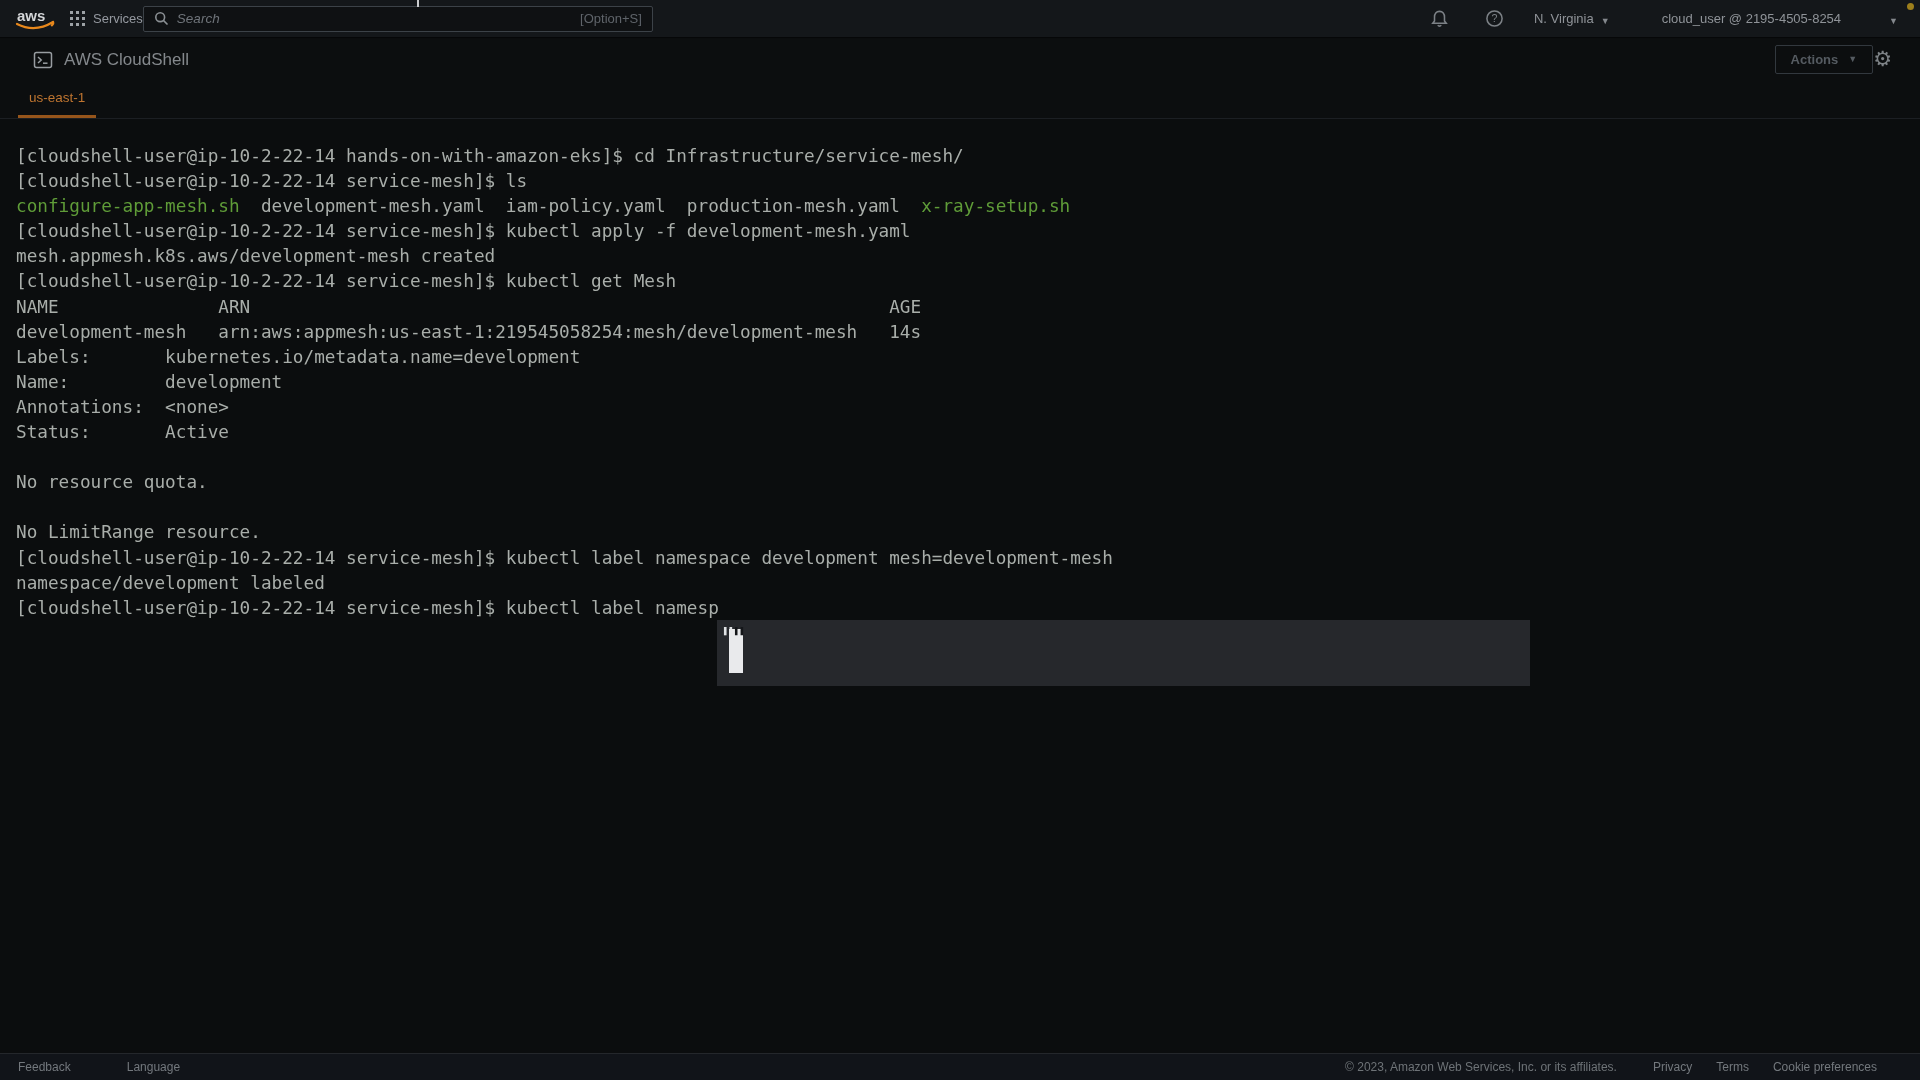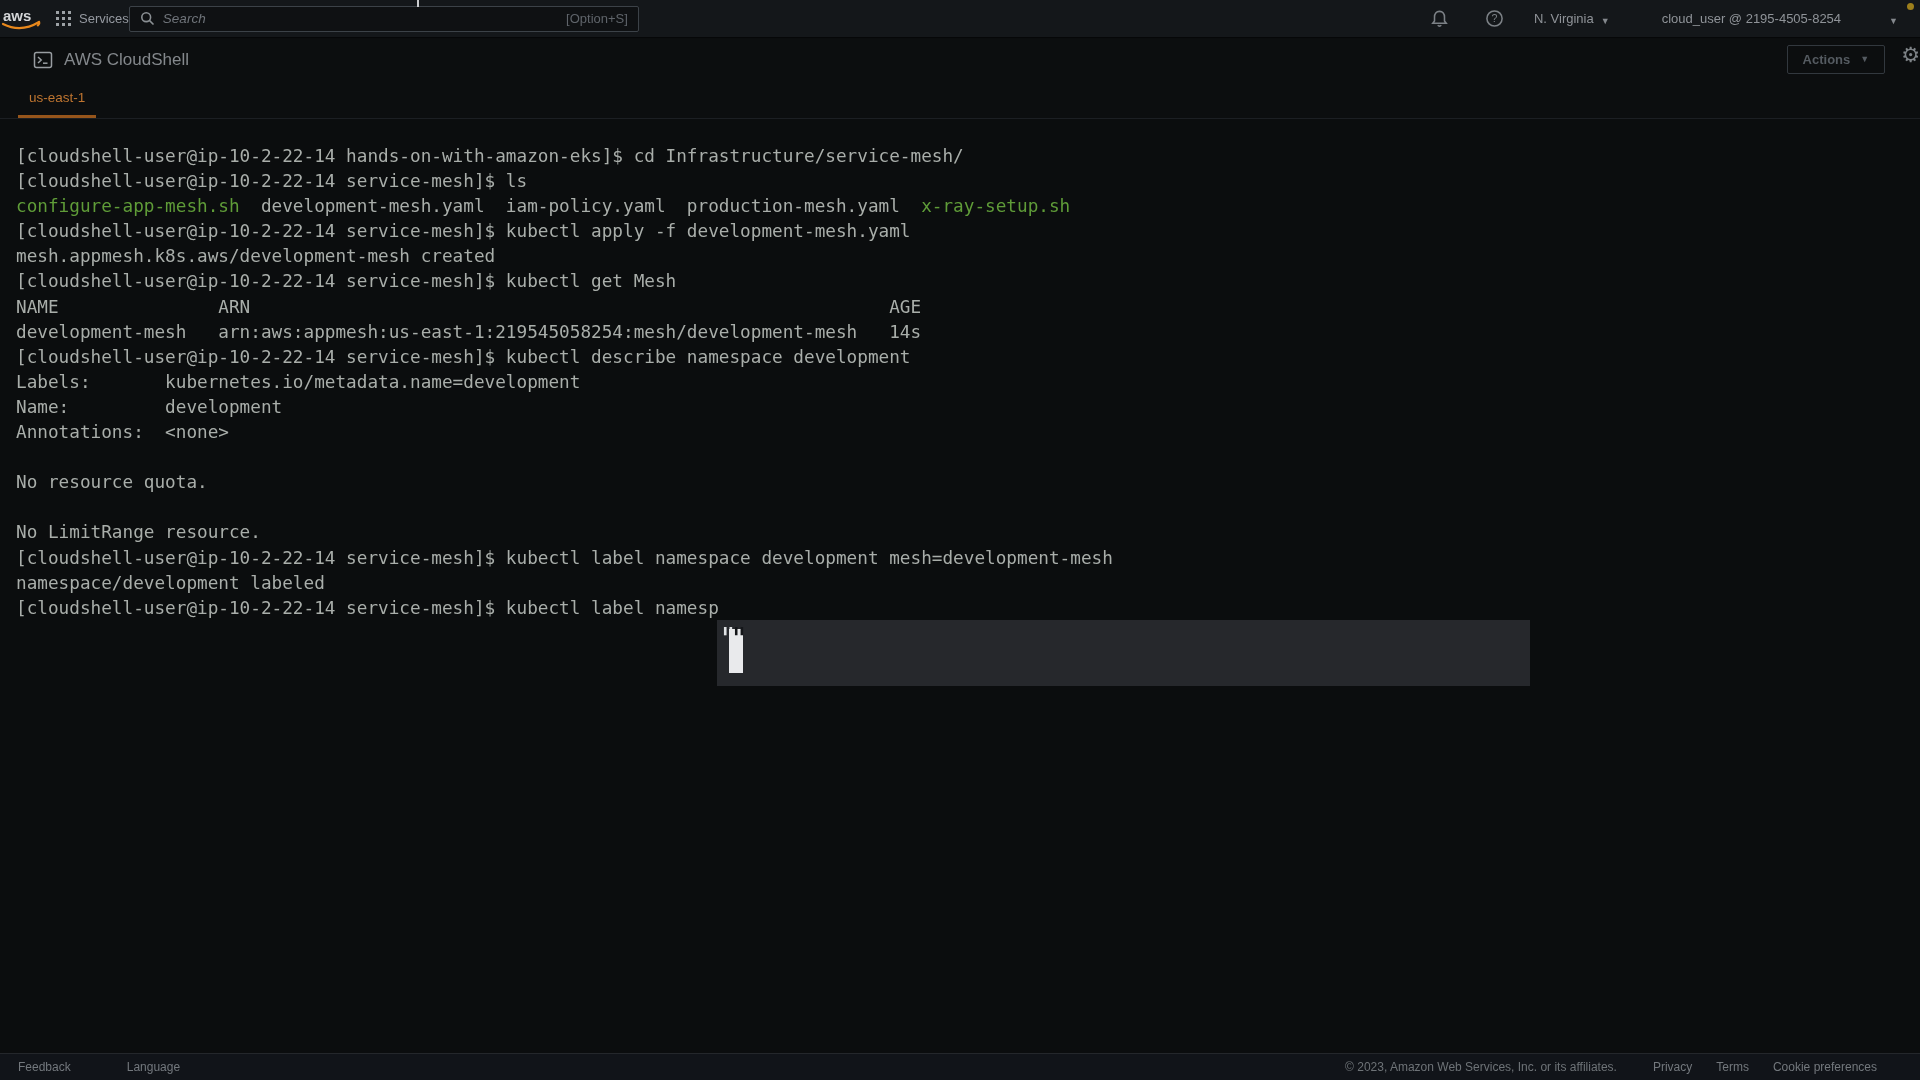--- a/index.html
+++ b/index.html
@@ -8,21 +8,21 @@
     position:relative; width:1920px; height:1080px; overflow:hidden;
     background:#0b0d0e; font-family:"Liberation Sans", sans-serif;
   }
 
   
   .topnav {
     position:absolute; top:0; left:0; width:100%; height:38px;
     background:#14171a; border-bottom:1px solid #060708;
     display:flex; align-items:center;
   }
-  .aws-logo { width:42px; height:26px; cursor:pointer; flex:none;text-align:center; }
+  .aws-logo { margin-left:14px; width:42px; height:26px; cursor:pointer; flex:none;text-align:center; }
   .services { display:flex; align-items:center; margin-left:14px; gap:8px; cursor:pointer; flex:none; }
   .services .label { color:#9599a0; font-size:13px; }
   .searchbox {
     width:510px; height:26px; flex:none;
     background:#0f1113; border:1px solid #3c4248; border-radius:2px;
     display:flex; align-items:center; padding:0 10px; gap:8px;
   }
   .searchbox input {
     flex:1; background:transparent; border:none; outline:none;
     color:#c7cbd0; font-size:13.5px; font-style:italic; font-family:"Liberation Sans", sans-serif;
@@ -41,21 +41,21 @@
   .alert-dot { position:absolute; top:3px; right:6px; width:7px; height:7px; border-radius:50%; background:#9d7f1c; }
   .stray-tick { position:absolute; top:0; left:417px; width:2px; height:7px; background:#c9cbcd; }
 
   
   .cs-header {
     position:absolute; top:39px; left:0; width:100%; height:41px;
     display:flex; align-items:center; background:#0c0e0f;
   }
   .cs-title-wrap { display:flex; align-items:center; gap:11px; margin-left:33px; }
   .cs-title { color:#84888c; font-size:17px; font-weight:400; }
-  .cs-right { margin-left:auto; display:flex; align-items:flex-start; gap:16px; }
+  .cs-right { margin-left:auto; display:flex; align-items:center; margin-right:28px; }
   .actions-btn {
     display:flex; align-items:center; gap:10px;
     border:1px solid #32383e; border-radius:2px; background:transparent;
     padding:6px 15px; cursor:pointer;
   }
   .actions-btn .lbl { color:#555b61; font-size:13px; font-weight:bold; }
   .actions-btn .caret { color:#555b61; }
   .gear { font-size:21px; color:#7e8387; cursor:pointer; line-height:1; font-family:"DejaVu Sans", sans-serif; }
 
   
@@ -220,24 +220,24 @@
   <div class="terminal">
     <div class="tlines">
         <div class="tline"><span>[cloudshell-user@ip-10-2-22-14 hands-on-with-amazon-eks]$ cd Infrastructure/service-mesh/</span></div>
         <div class="tline"><span>[cloudshell-user@ip-10-2-22-14 service-mesh]$ ls</span></div>
         <div class="tline"><span class="green">configure-app-mesh.sh</span><span>  development-mesh.yaml  iam-policy.yaml  production-mesh.yaml  </span><span class="green">x-ray-setup.sh</span></div>
         <div class="tline"><span>[cloudshell-user@ip-10-2-22-14 service-mesh]$ kubectl apply -f development-mesh.yaml</span></div>
         <div class="tline"><span>mesh.appmesh.k8s.aws/development-mesh created</span></div>
         <div class="tline"><span>[cloudshell-user@ip-10-2-22-14 service-mesh]$ kubectl get Mesh</span></div>
         <div class="tline"><span>NAME               ARN                                                            AGE</span></div>
         <div class="tline"><span>development-mesh   arn:aws:appmesh:us-east-1:219545058254:mesh/development-mesh   14s</span></div>
-        <div class="tline"><span>[cloudshell-user@ip-10-2-22-14 service-mesh]$ kubectl describe namespace development</span></div>
         <div class="tline"><span>Labels:       kubernetes.io/metadata.name=development</span></div>
         <div class="tline"><span>Name:         development</span></div>
         <div class="tline"><span>Annotations:  &lt;none&gt;</span></div>
+        <div class="tline"><span>Status:       Active</span></div>
         <div class="tline">&nbsp;</div>
         <div class="tline"><span>No resource quota.</span></div>
         <div class="tline">&nbsp;</div>
         <div class="tline"><span>No LimitRange resource.</span></div>
         <div class="tline"><span>[cloudshell-user@ip-10-2-22-14 service-mesh]$ kubectl label namespace development mesh=development-mesh</span></div>
         <div class="tline"><span>namespace/development labeled</span></div>
         <div class="tline"><span>[cloudshell-user@ip-10-2-22-14 service-mesh]$ kubectl label namesp</span></div>
       </div>
   </div>
 

